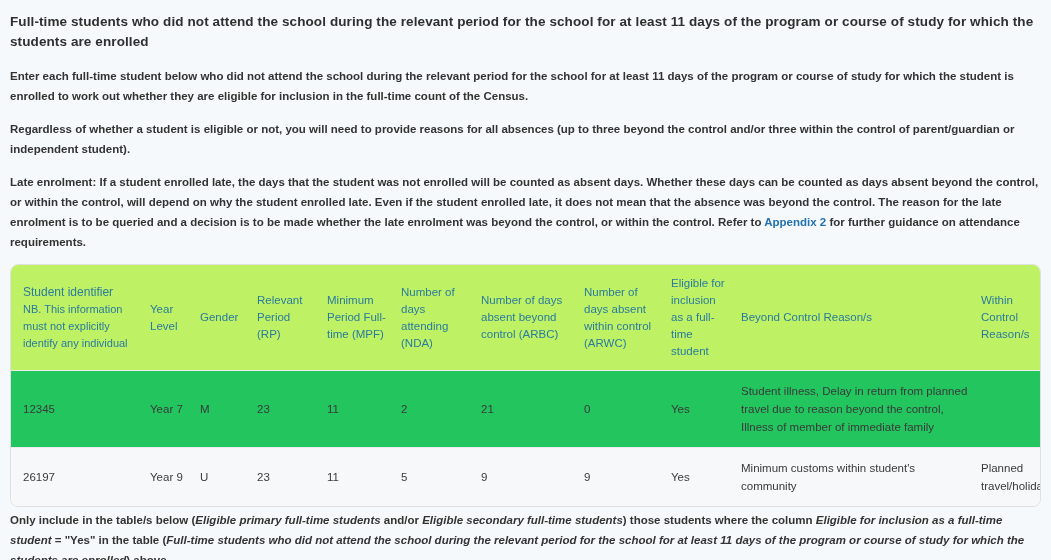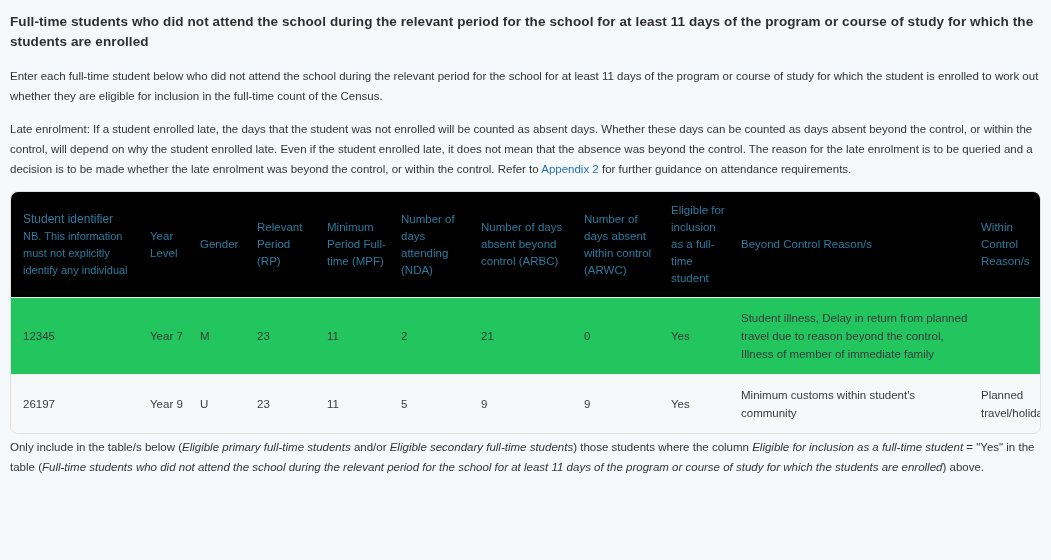--- a/index.html
+++ b/index.html
@@ -26,20 +26,21 @@
     color: #2f2f2f;
     line-height: 20px;
     margin: 0 0 14px 0;
     letter-spacing: 0.1px;
   }
   p.para {
     font-size: 11.5px;
     line-height: 20px;
     color: #333333;
     margin: 0 0 13px 0;
+    font-weight: bold;
   }
   p.para.tight {
     margin-bottom: 12px;
   }
   .link {
     color: #2271b1;
     text-decoration: none;
     cursor: pointer;
   }
   em { font-style: italic; }
@@ -52,21 +53,21 @@
     background: #ffffff;
     margin-top: 3px;
     margin-bottom: 3px;
   }
   table.data-table {
     width: 100%;
     border-collapse: collapse;
     table-layout: fixed;
   }
   table.data-table thead tr {
-    background: #000000;
+    background: #bef264;
   }
   table.data-table thead th {
     text-align: left;
     vertical-align: middle;
     font-weight: normal;
     font-size: 11.5px;
     line-height: 17px;
     color: #2b7b9e;
     padding: 10px 6px 10px 6px;
   }
@@ -124,20 +125,21 @@
 </style>
 </head>
 <body>
 
 <div class="page">
 
   <h1 class="section-title">Full-time students who did not attend the school during the relevant period for the school for at least 11 days of the program or course of study for which the students are enrolled</h1>
 
   <p class="para">Enter each full-time student below who did not attend the school during the relevant period for the school for at least 11 days of the program or course of study for which the student is enrolled to work out whether they are eligible for inclusion in the full-time count of the Census.</p>
 
+  <p class="para">Regardless of whether a student is eligible or not, you will need to provide reasons for all absences (up to three beyond the control and/or three within the control of parent/guardian or independent student).</p>
 
   <p class="para tight"><span>Late enrolment: If a student enrolled late, the days that the student was not enrolled will be counted as absent days. Whether these days can be counted as days absent beyond the control, or within the control, will depend on why the student enrolled late. Even if the student enrolled late, it does not mean that the absence was beyond the control. The reason for the late enrolment is to be queried and a decision is to be made whether the late enrolment was beyond the control, or within the control. Refer to </span><a class="link">Appendix 2</a><span> for further guidance on attendance requirements.</span></p>
 
   <div class="table-card">
     <table class="data-table">
       <thead>
         <tr>
           <th class="col-id">
             <span class="th-main">Student identifier</span>
             <span class="th-sub">NB. This information must not explicitly identify any individual</span>

